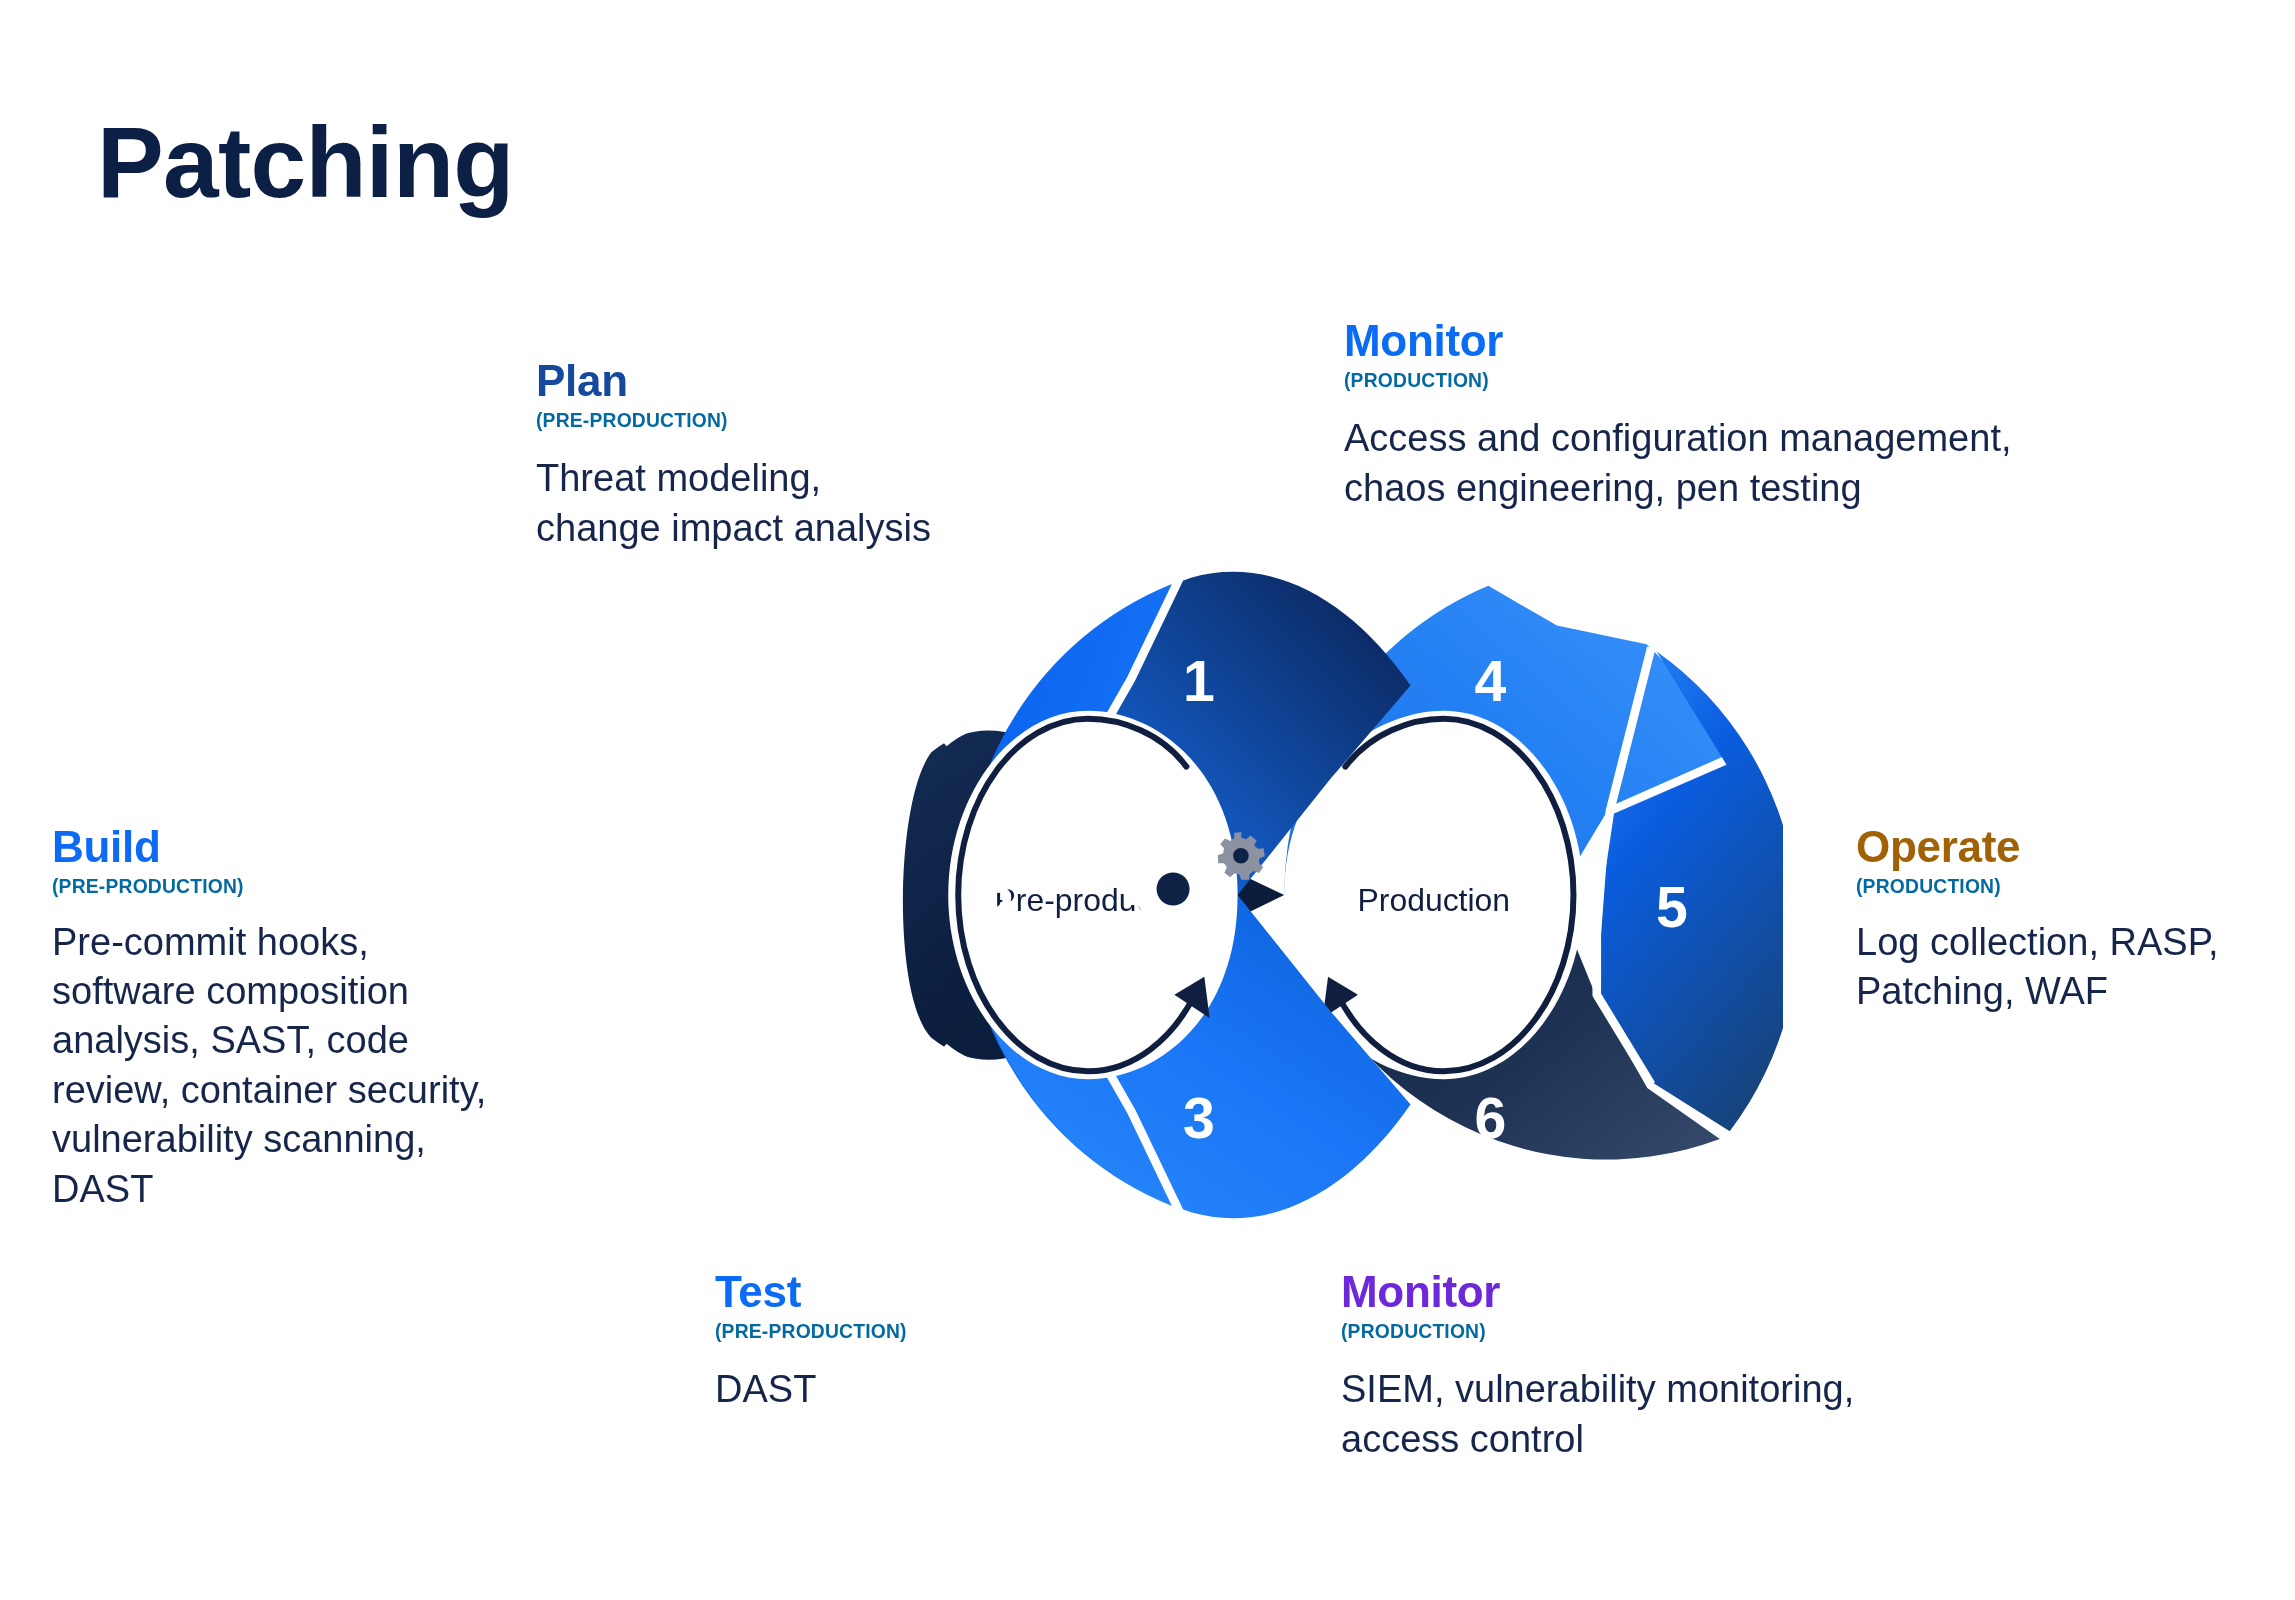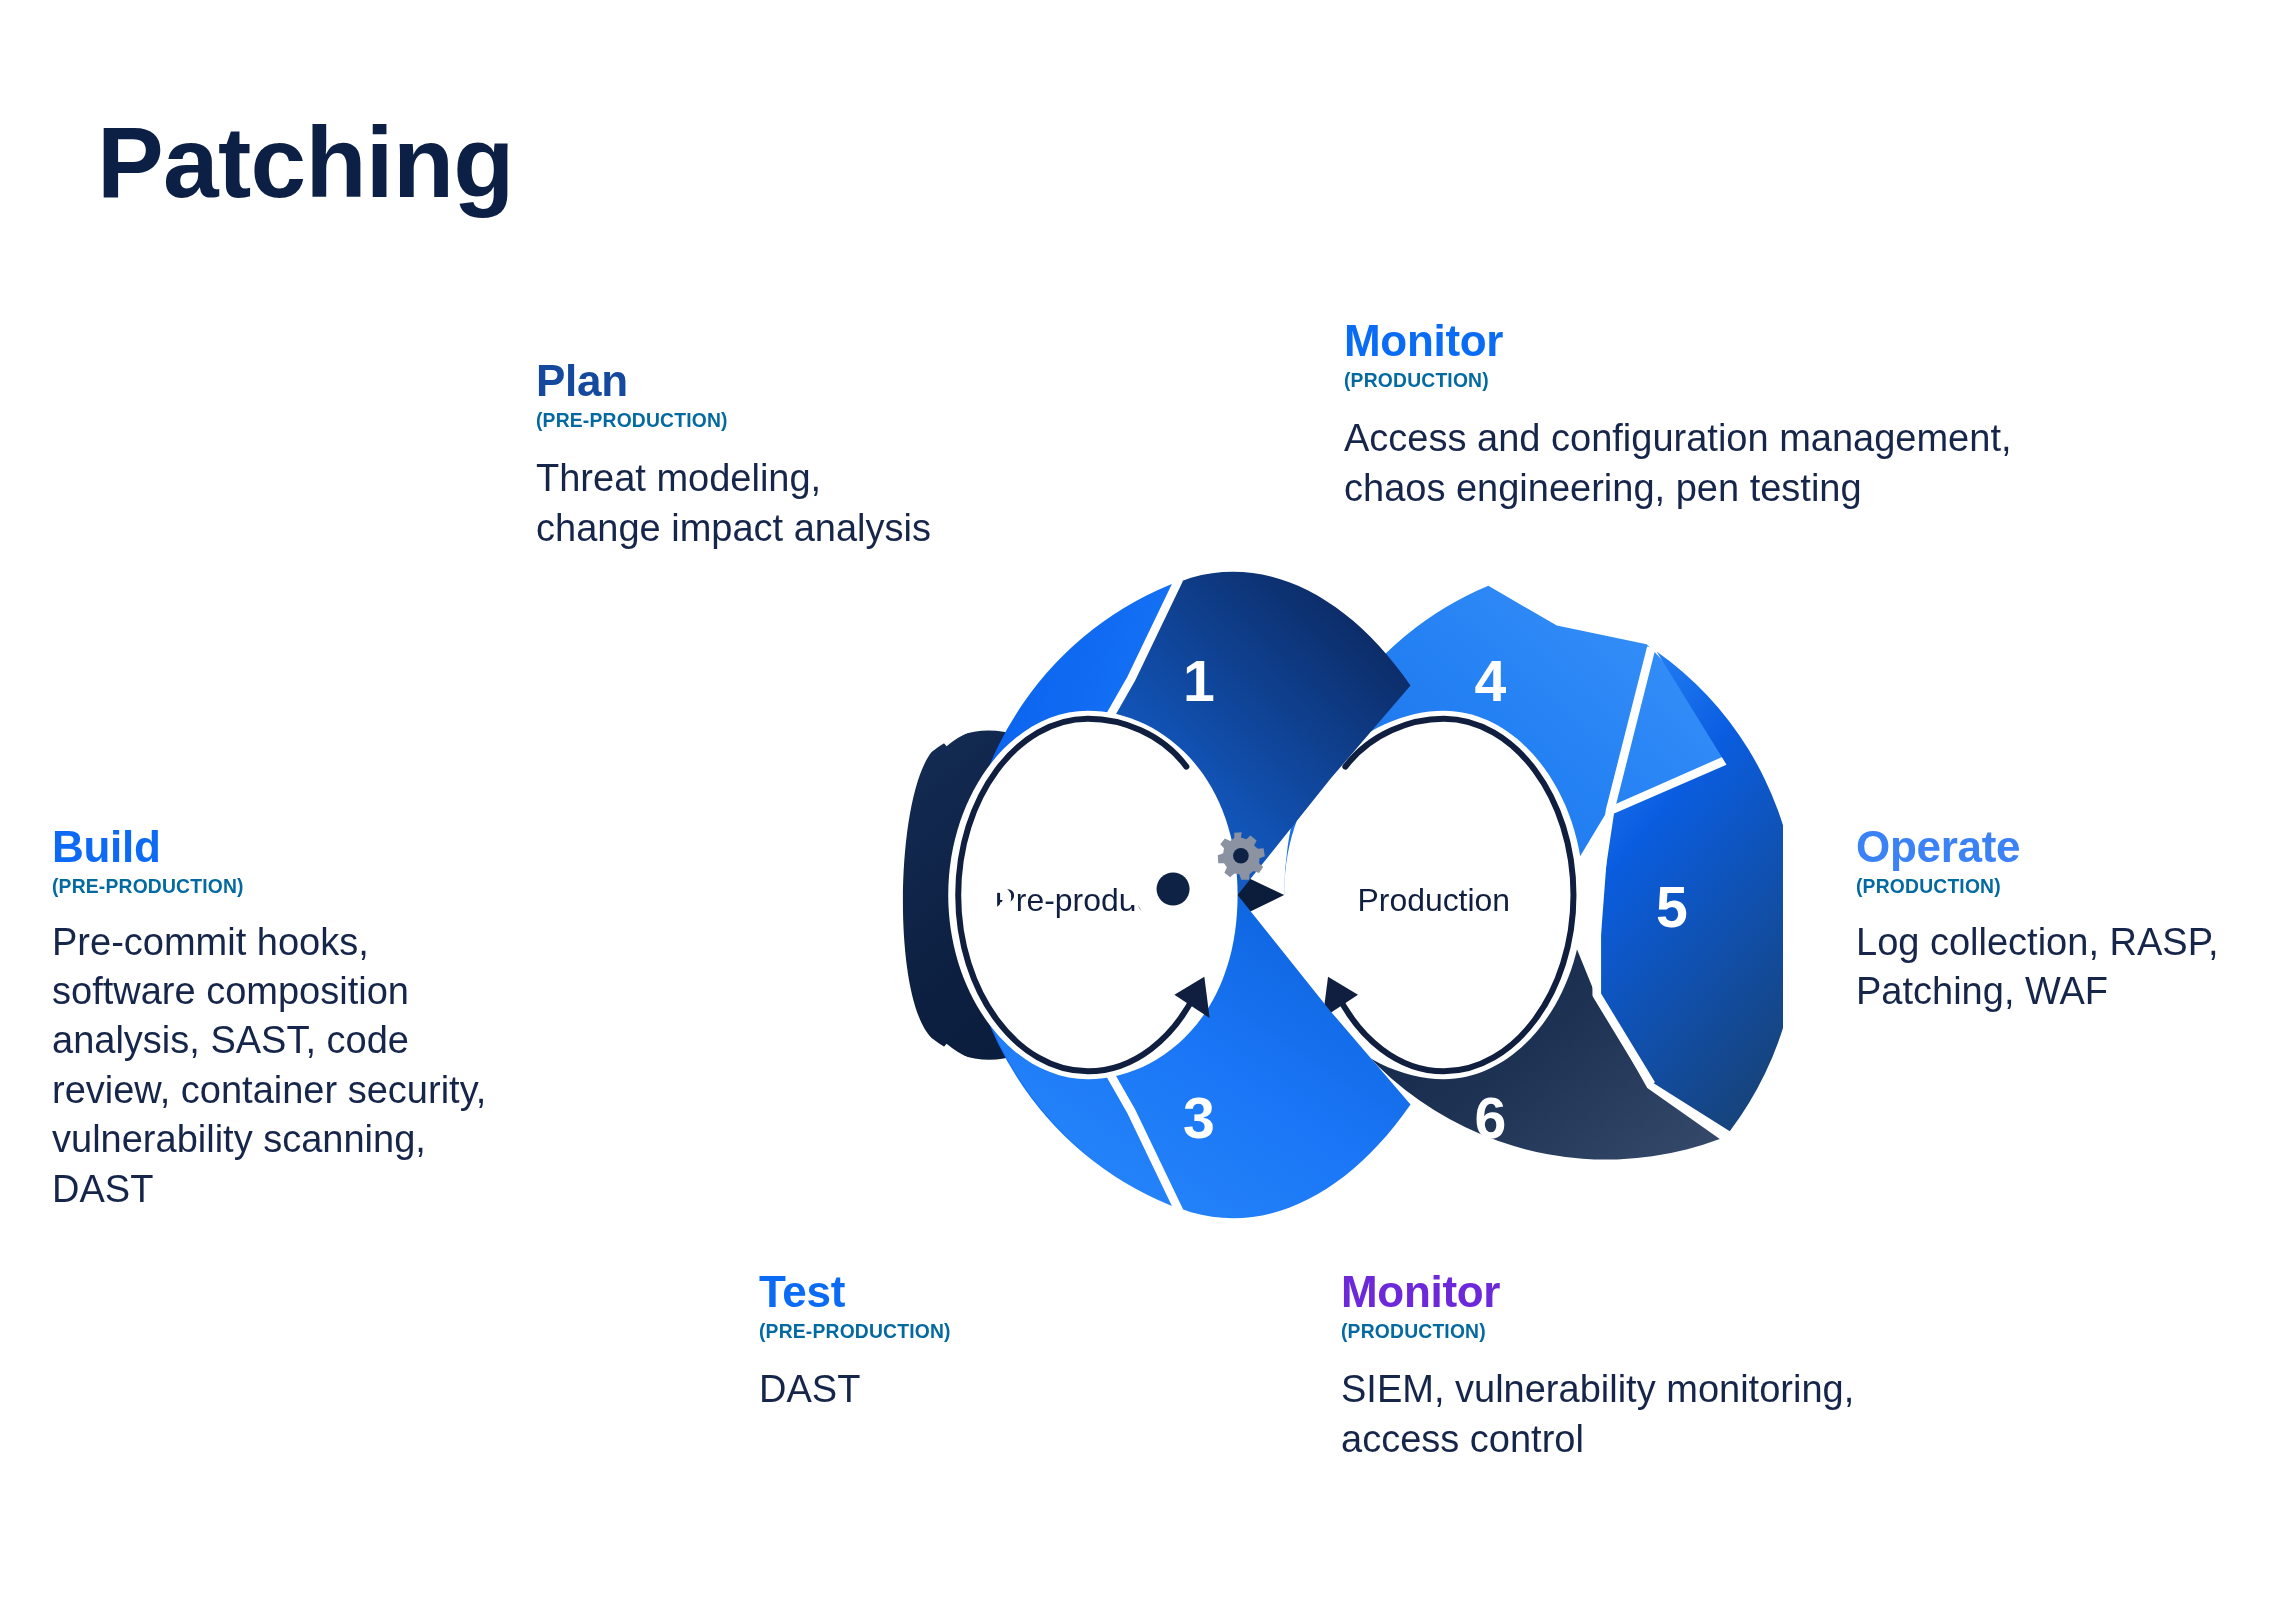--- a/index.html
+++ b/index.html
@@ -30,28 +30,28 @@
   }
   .callout .desc{
     font-size:38px;color:#16254a;line-height:1.30;
     font-weight:400;
   }
 
   #callout-plan   {left:536px;  top:319px;  width:546px;}
   #callout-deploy {left:1344px; top:319px;  width:878px;}
   #callout-build  {left:52px;   top:825px; width:466px;}
   #callout-operate{left:1856px; top:825px; width:439px;}
-  #callout-test   {left:759px; top:1270px; width:413px;}
+  #callout-test   {left:715px; top:1270px; width:413px;}
   #callout-monitor{left:1341px; top:1270px; width:732px;}
 
   #callout-plan    .ttl{color:#14499e;margin-top:40px;}
   #callout-deploy  .ttl{color:#0a6cf5;}
   #callout-build   .ttl{color:#0d6af5;}
   #callout-test    .ttl{color:#0b6bf5;}
-  #callout-operate .ttl{color:#3b82f6;}
+  #callout-operate .ttl{color:#a16207;}
   #callout-monitor .ttl{color:#6d28d9;}
 
   #callout-build  .env, #callout-operate .env{margin-bottom:20px;}
   #callout-test   .desc, #callout-monitor .desc{}
 
   
   #loop-diagram{
     position:absolute;left:466px;top:559px;width:1317px;height:672px;
   }
   .seg-num{

